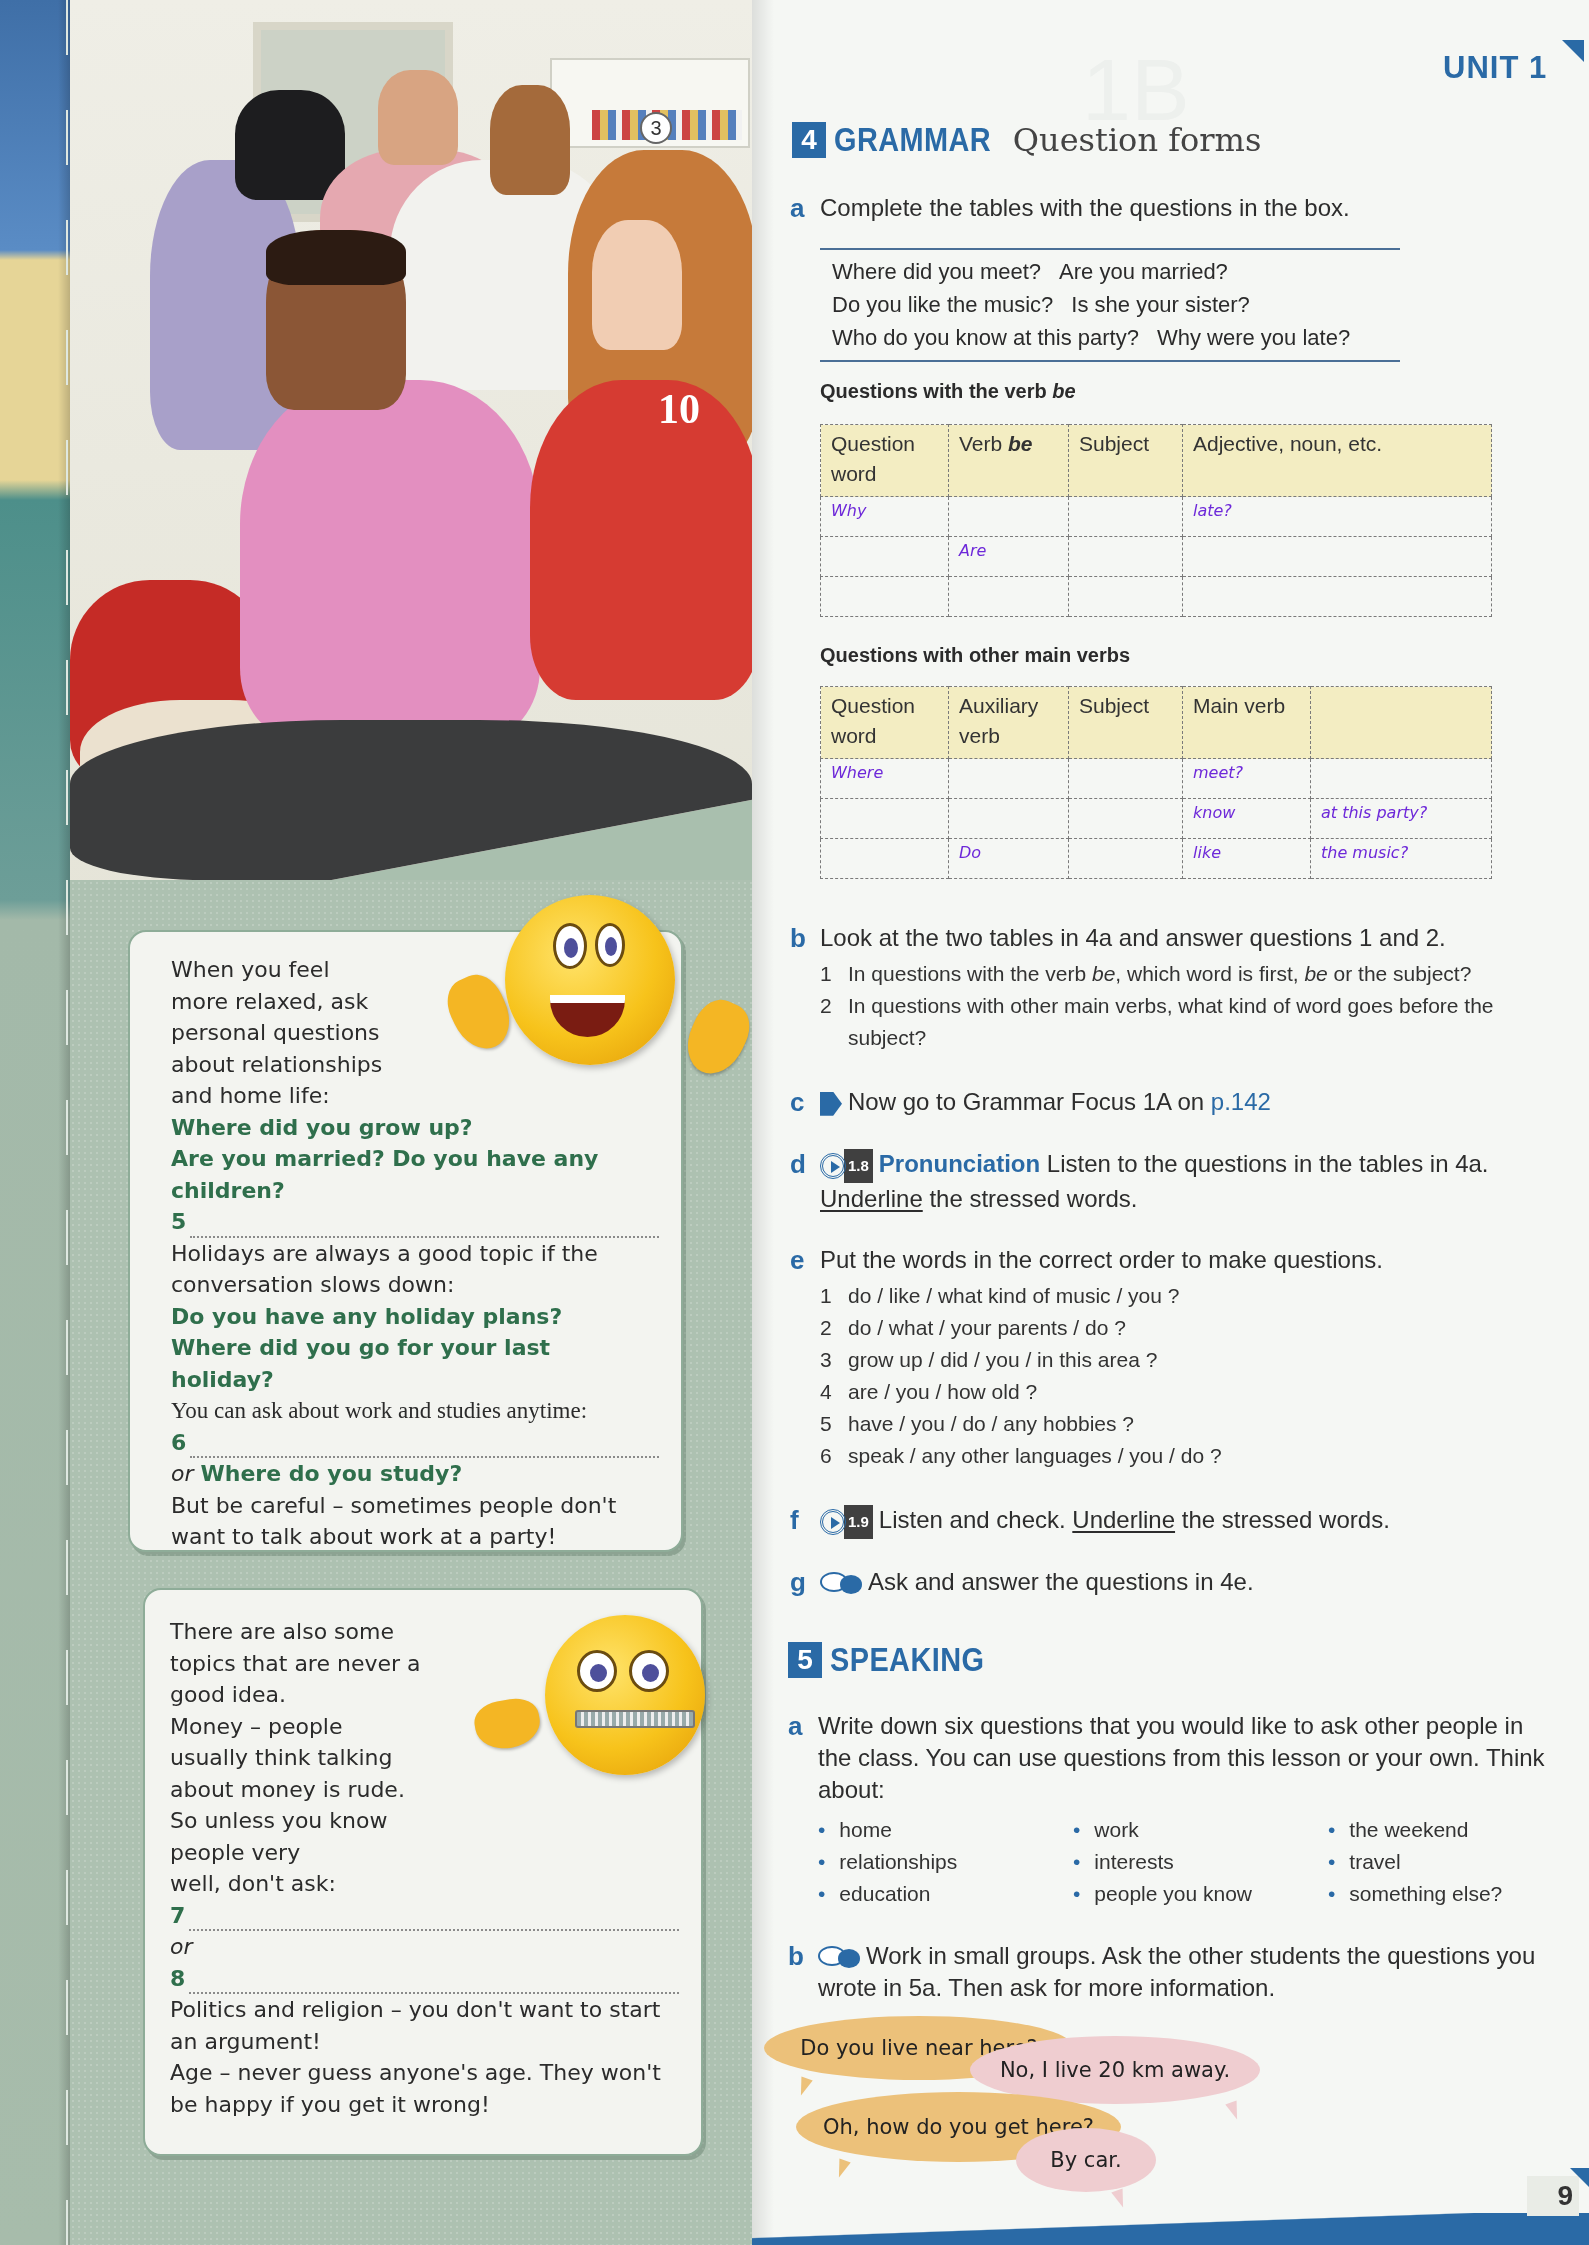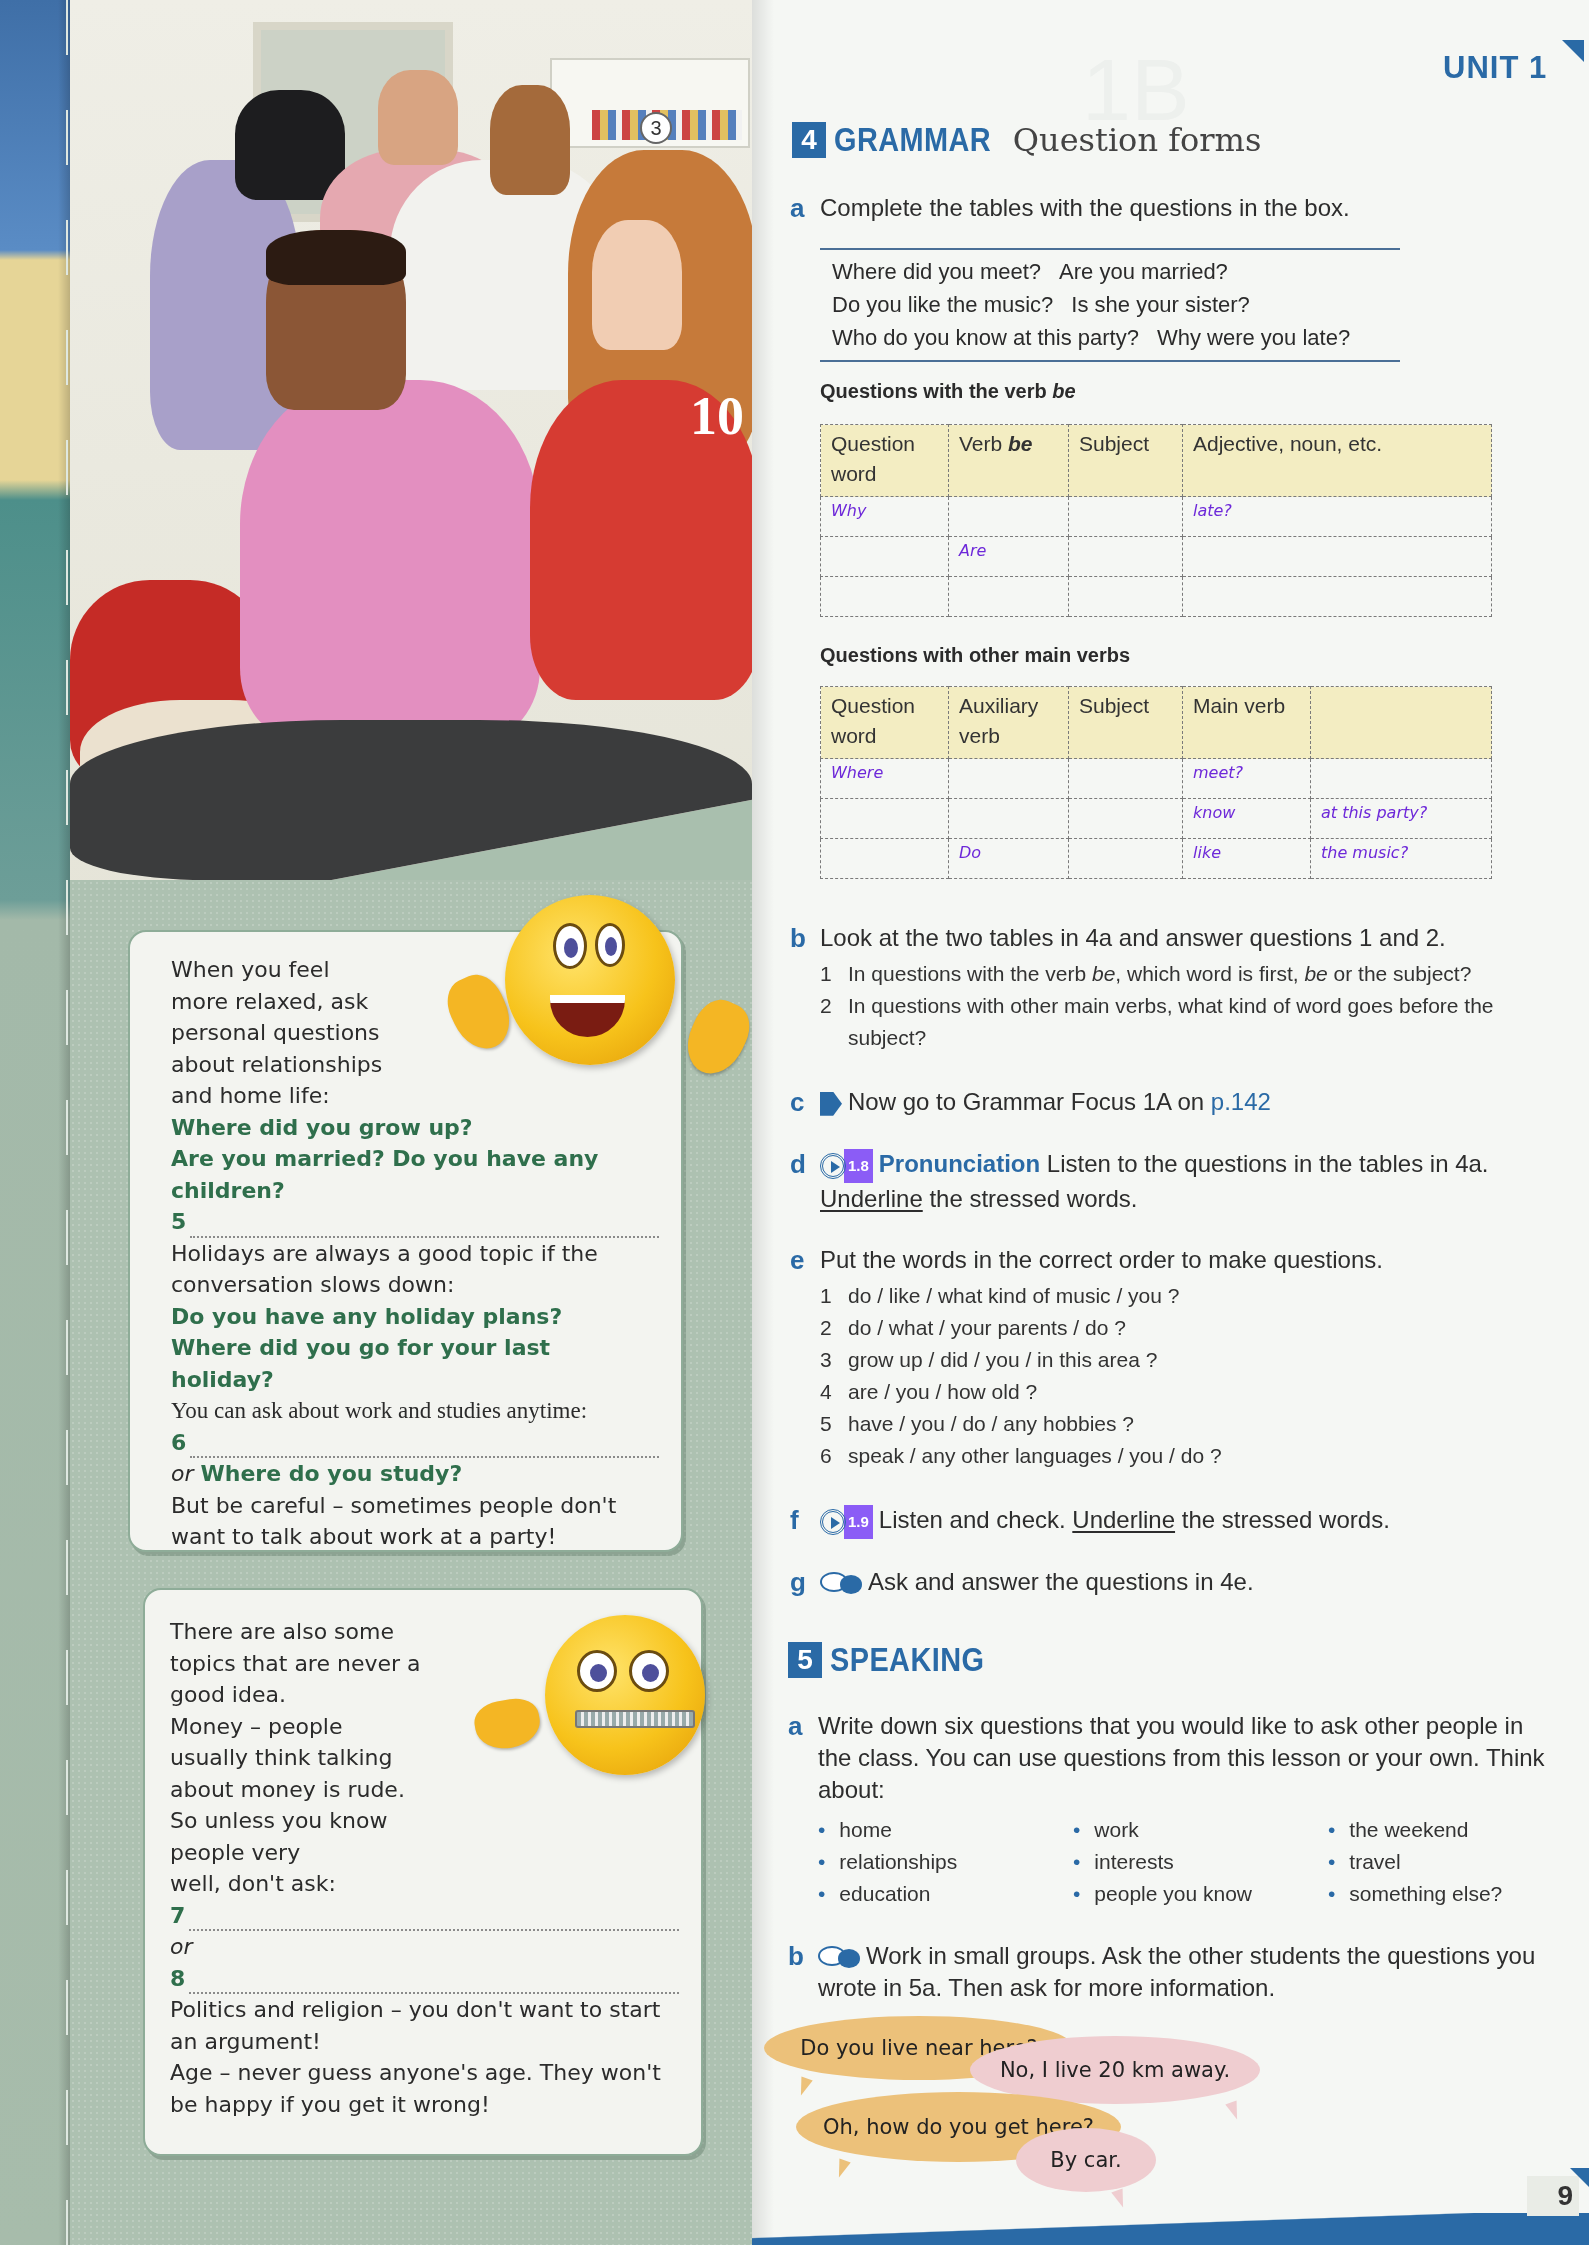--- a/index.html
+++ b/index.html
@@ -25,21 +25,21 @@
   .p-bald-head{left:308px;top:70px;width:80px;height:95px;border-radius:45%;background:#d8a482;}
   .p-bald-body{left:250px;top:150px;width:200px;height:170px;background:#e5a8b0;}
   .p-white{left:320px;top:160px;width:230px;height:230px;background:#f2f2ee;}
   .p-white-head{left:420px;top:85px;width:80px;height:110px;border-radius:45%;background:#a46a3b;}
   .p-pink{left:170px;top:380px;width:300px;height:360px;background:#e38fc0;}
   .p-pink-head{left:196px;top:230px;width:140px;height:180px;border-radius:45%;background:#8b5636;}
   .p-pink-hair{left:196px;top:230px;width:140px;height:55px;border-radius:50% 50% 10% 10%;background:#2c1b12;}
   .p-red{left:460px;top:380px;width:230px;height:320px;background:#d63b32;}
   .p-red-hair{left:498px;top:150px;width:190px;height:310px;border-radius:45% 45% 30% 30%;background:#c67a3a;}
   .p-red-face{left:522px;top:220px;width:90px;height:130px;border-radius:45%;background:#f1cdb3;}
-  .p-red-10{position:absolute;left:620px;top:385px;color:#fff;font-weight:bold;font-size:54px;font-family:"Liberation Serif",serif;}
+  .p-red-10{position:absolute;left:588px;top:385px;color:#fff;font-weight:bold;font-size:42px;font-family:"Liberation Serif",serif;}
   .sofa{left:0;top:580px;width:200px;height:200px;background:#c52b26;border-radius:20px;}
   .legs{left:0;top:720px;width:682px;height:160px;background:#3b3c3d;border-radius:60px 0 0 0;}
   .legs-light{left:10px;top:700px;width:250px;height:130px;background:#ebe1cf;border-radius:40px;}
 
   .grey-band{position:absolute;left:70px;top:880px;width:682px;height:1365px;background:#adc1b1;
     background-image:radial-gradient(rgba(255,255,255,.18) 1px,transparent 1px);background-size:6px 6px;}
 
   
   .card{position:absolute;background:#f3f4f0;border:2px solid #8eac98;border-radius:18px;box-shadow:3px 4px 0 rgba(80,110,90,.35);
         font-family:"DejaVu Sans",sans-serif;font-size:22px;line-height:31.5px;color:#2b2b2b;}
@@ -93,21 +93,21 @@
   .tbl-cap i{font-style:italic;}
   table.grid{position:absolute;left:68px;border-collapse:collapse;font-size:21px;color:#333;}
   table.grid td{border:1px dashed #7a7a7a;padding:4px 10px;vertical-align:top;height:40px;}
   table.grid tr.hd td{background:#f3edc2;height:72px;line-height:30px;}
   table.grid td.hw{font-family:"DejaVu Sans",sans-serif;font-size:16px;color:#6d28d9;font-style:italic;}
   table.grid b{font-style:italic;}
 
   .audio{display:inline-flex;align-items:center;vertical-align:middle;margin-right:6px;}
   .audio .play{width:26px;height:26px;border-radius:50%;border:3px double #2a6aa6;position:relative;}
   .audio .play:after{content:"";position:absolute;left:8px;top:5px;border-style:solid;border-width:6px 0 6px 9px;border-color:transparent transparent transparent #2a6aa6;}
-  .audio .trk{background:#8b5cf6;color:#fff;font-size:15px;font-weight:bold;padding:1px 4px;margin-left:-2px;}
+  .audio .trk{background:#404040;color:#fff;font-size:15px;font-weight:bold;padding:1px 4px;margin-left:-2px;}
   .arrow-ic{display:inline-block;width:22px;height:24px;background:#2a6aa6;clip-path:polygon(0 0,60% 0,100% 50%,60% 100%,0 100%);vertical-align:middle;margin-right:6px;}
   .speak-ic{display:inline-block;position:relative;width:42px;height:24px;vertical-align:middle;margin-right:6px;}
   .speak-ic .b1{position:absolute;left:0;top:0;width:28px;height:20px;border:2.5px solid #2a6aa6;border-radius:50%;background:#fff;}
   .speak-ic .b2{position:absolute;left:20px;top:3px;width:22px;height:19px;border-radius:50%;background:#2a6aa6;}
 
   .bullets{display:grid;grid-template-columns:255px 255px 220px;font-size:21px;line-height:32px;color:#333;margin-top:8px;}
   .bullets span:before{content:"•";color:#2a6aa6;margin-right:14px;}
 
   .bubble{position:absolute;border-radius:50%;font-family:"DejaVu Sans",sans-serif;font-size:21px;color:#222;display:flex;align-items:center;justify-content:center;}
   .bubble:after{content:"";position:absolute;border-style:solid;}

